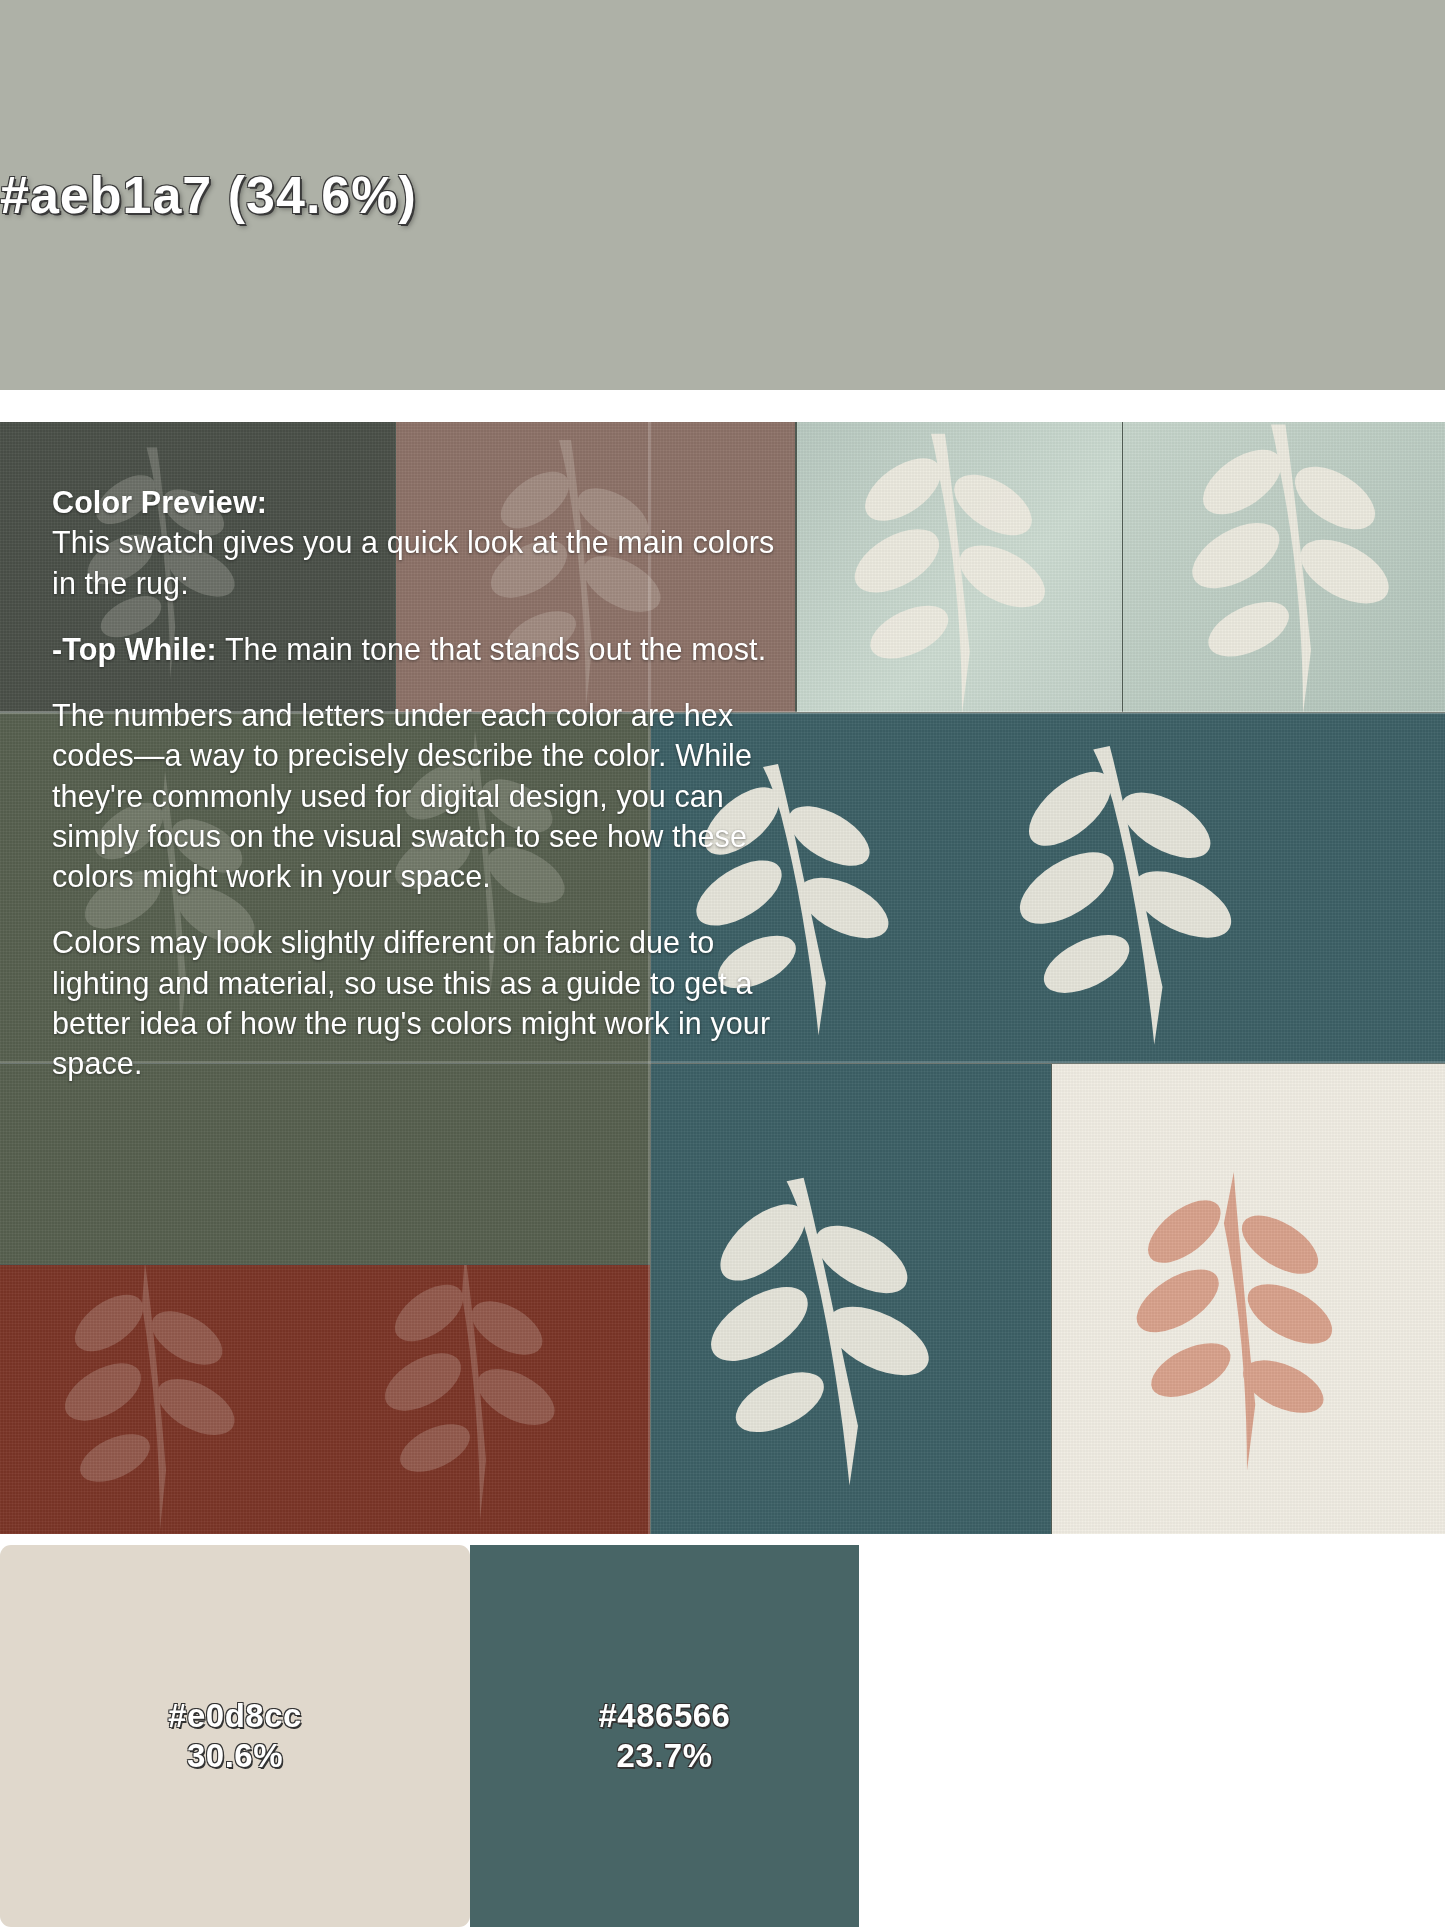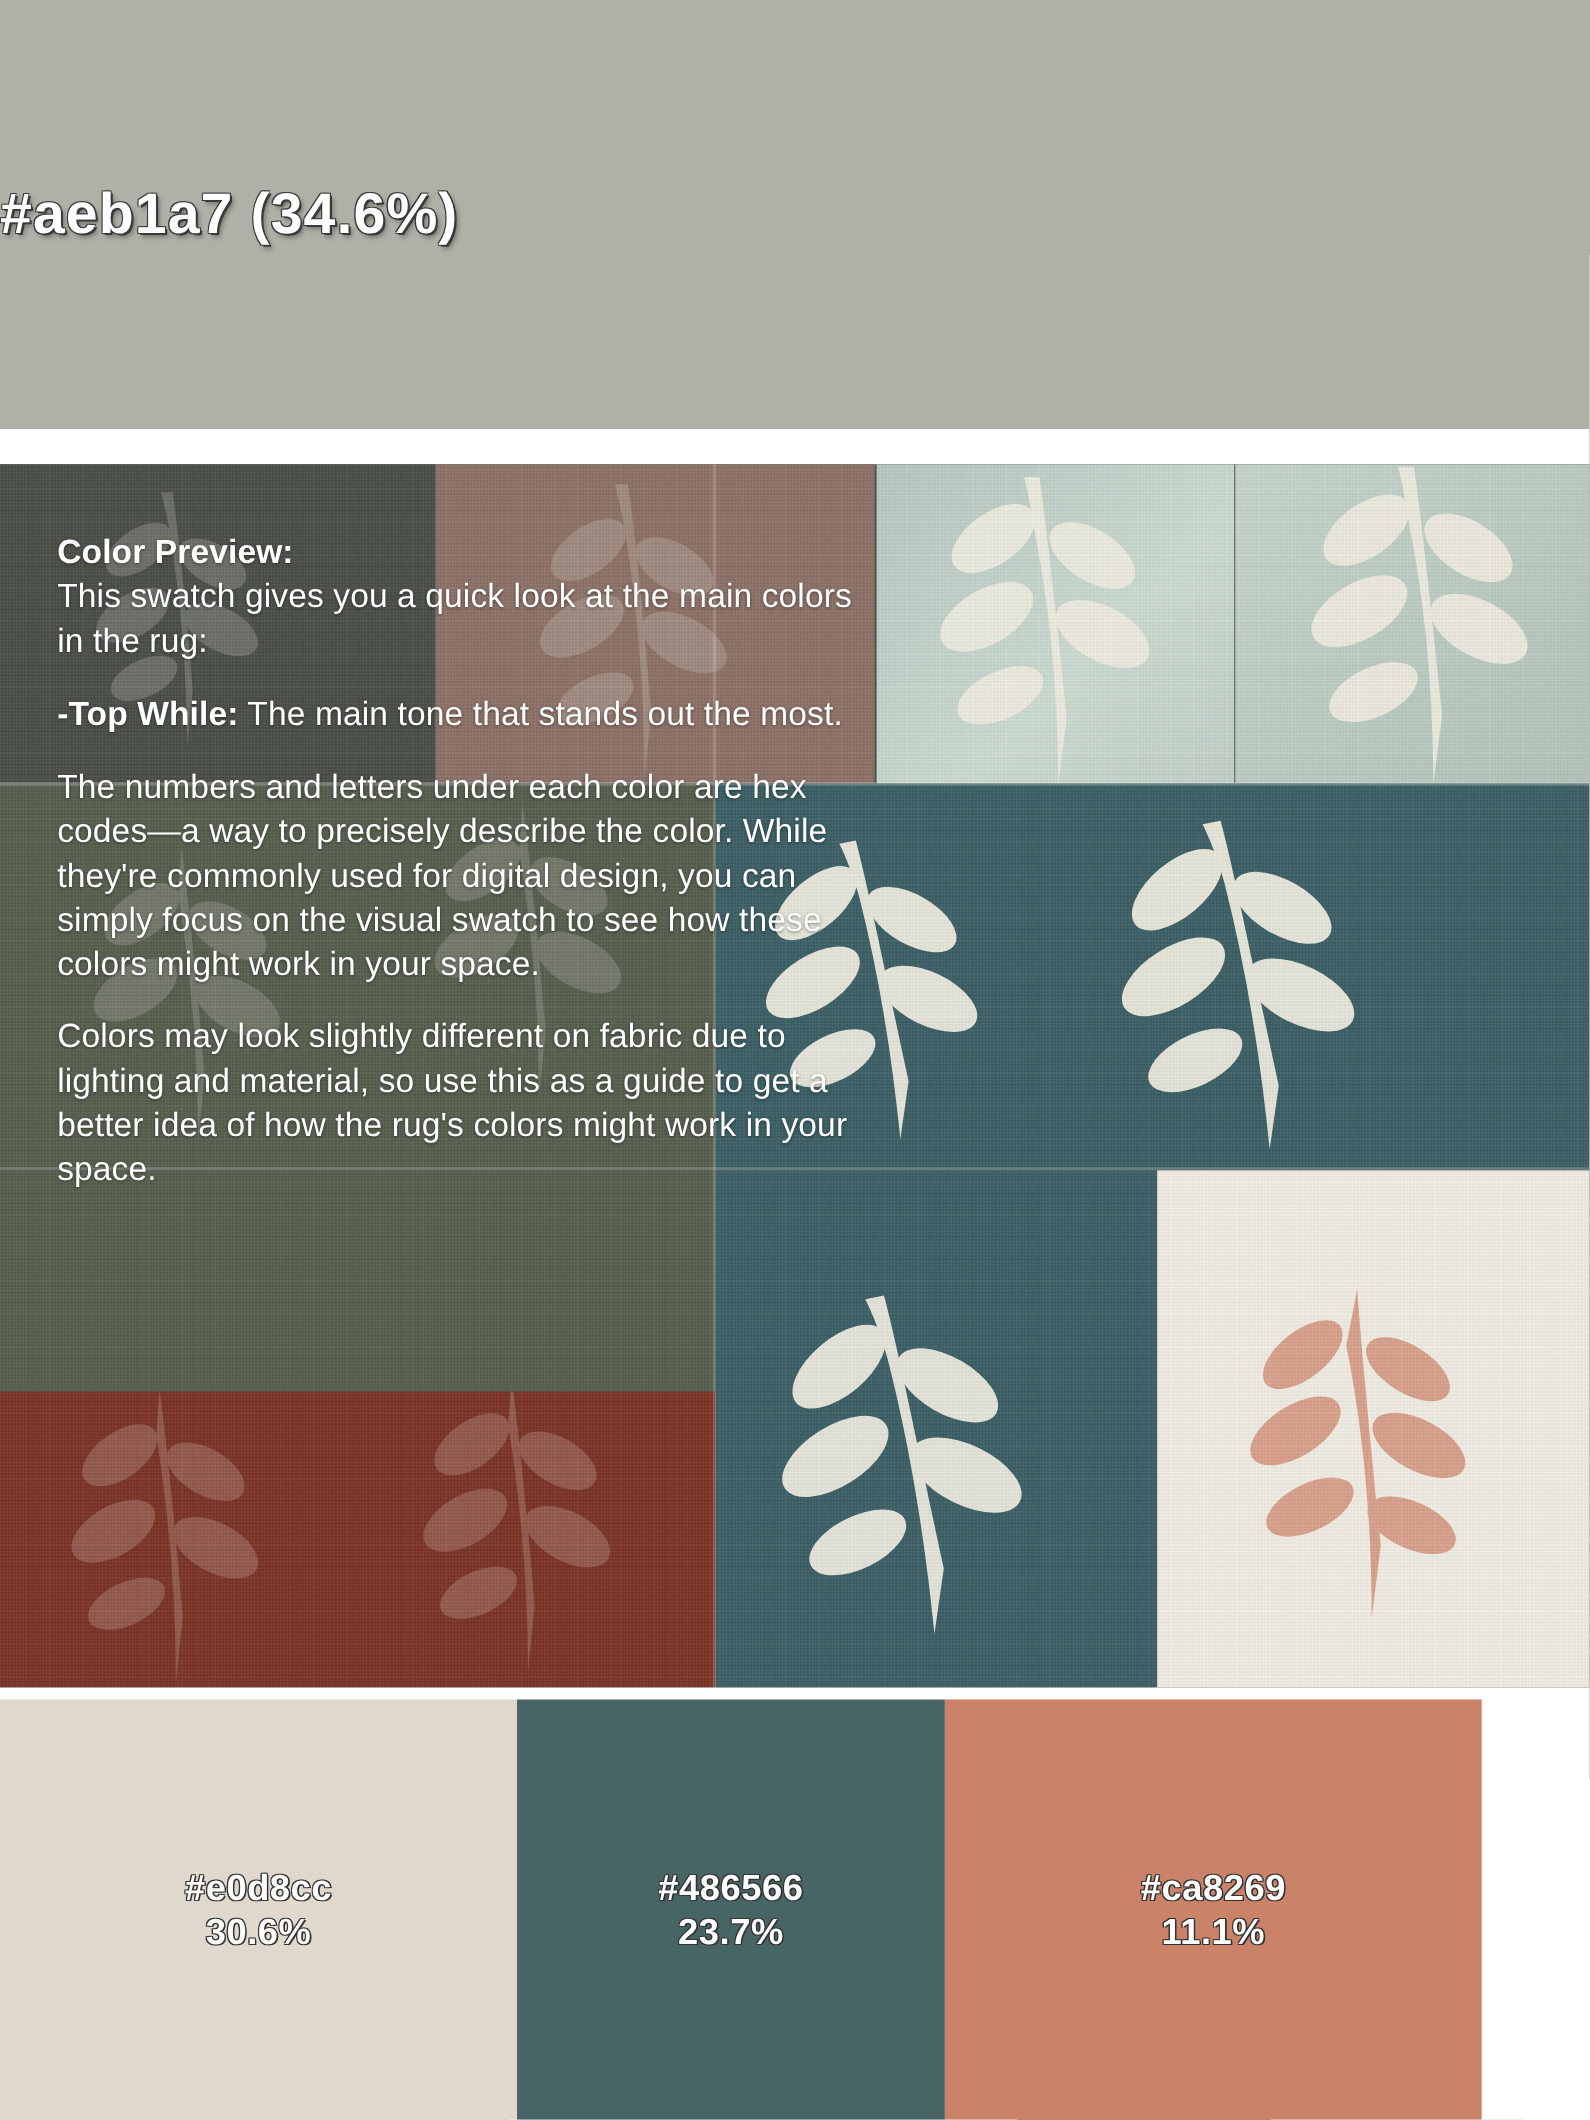--- a/index.html
+++ b/index.html
@@ -301,25 +301,21 @@
     <span>This swatch gives you a quick look at the main colors in the rug:</span>
   </p>
   <p>
     <b>-Top While:</b><span> The main tone that stands out the most.</span>
   </p>
   <p>The numbers and letters under each color are hex codes—a way to precisely describe the color. While they're commonly used for digital design, you can simply focus on the visual swatch to see how these colors might work in your space.</p>
   <p>Colors may look slightly different on fabric due to lighting and material, so use this as a guide to get a better idea of how the rug's colors might work in your space.</p>
 </div>
 
 <div class="bottom-row" id="bottom-row">
-  <div class="bottom-swatch" id="bsw0" style="background: rgb(224, 216, 204); width: 470px;">
+  <div class="bottom-swatch" id="bsw0" style="background: rgb(224, 216, 204); width: 470px; border-radius: 11px;">
     <div class="hexline">#e0d8cc</div>
     <div class="pctline">30.6%</div>
   </div>
   <div class="bottom-swatch" id="bsw1" style="background: rgb(72, 101, 102); width: 389px;">
     <div class="hexline">#486566</div>
     <div class="pctline">23.7%</div>
   </div>
-  <div class="bottom-swatch" id="bsw2" style="background: rgb(202, 130, 105); width: 488px;">
-    <div class="hexline">#ca8269</div>
-    <div class="pctline">11.1%</div>
-  </div>
 </div>
 
 </body></html>

